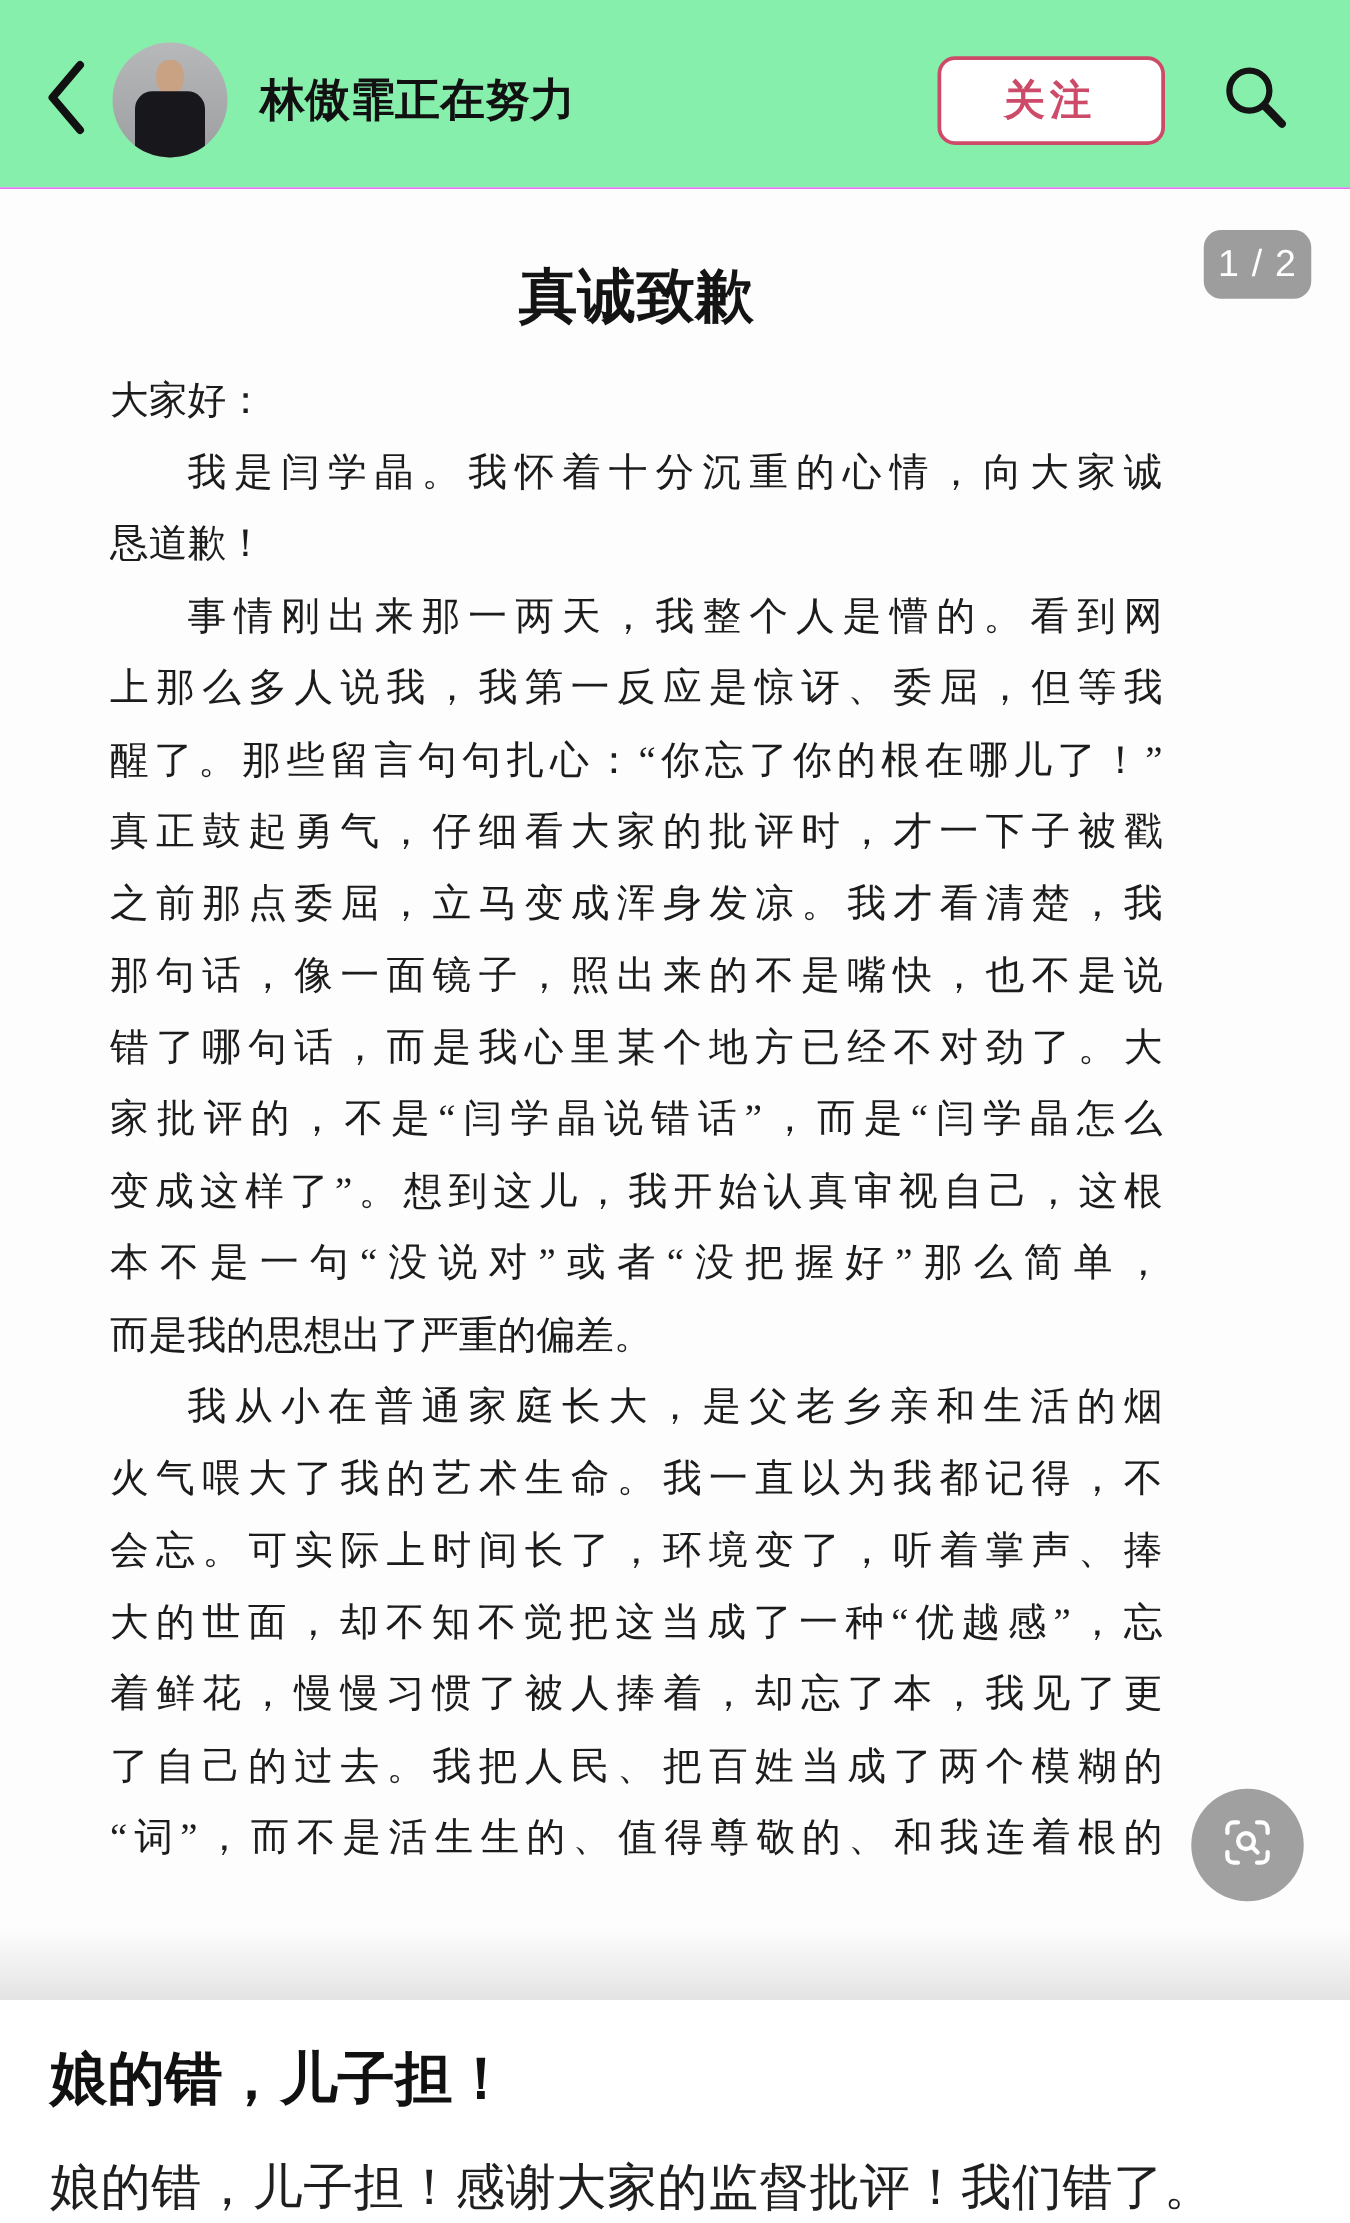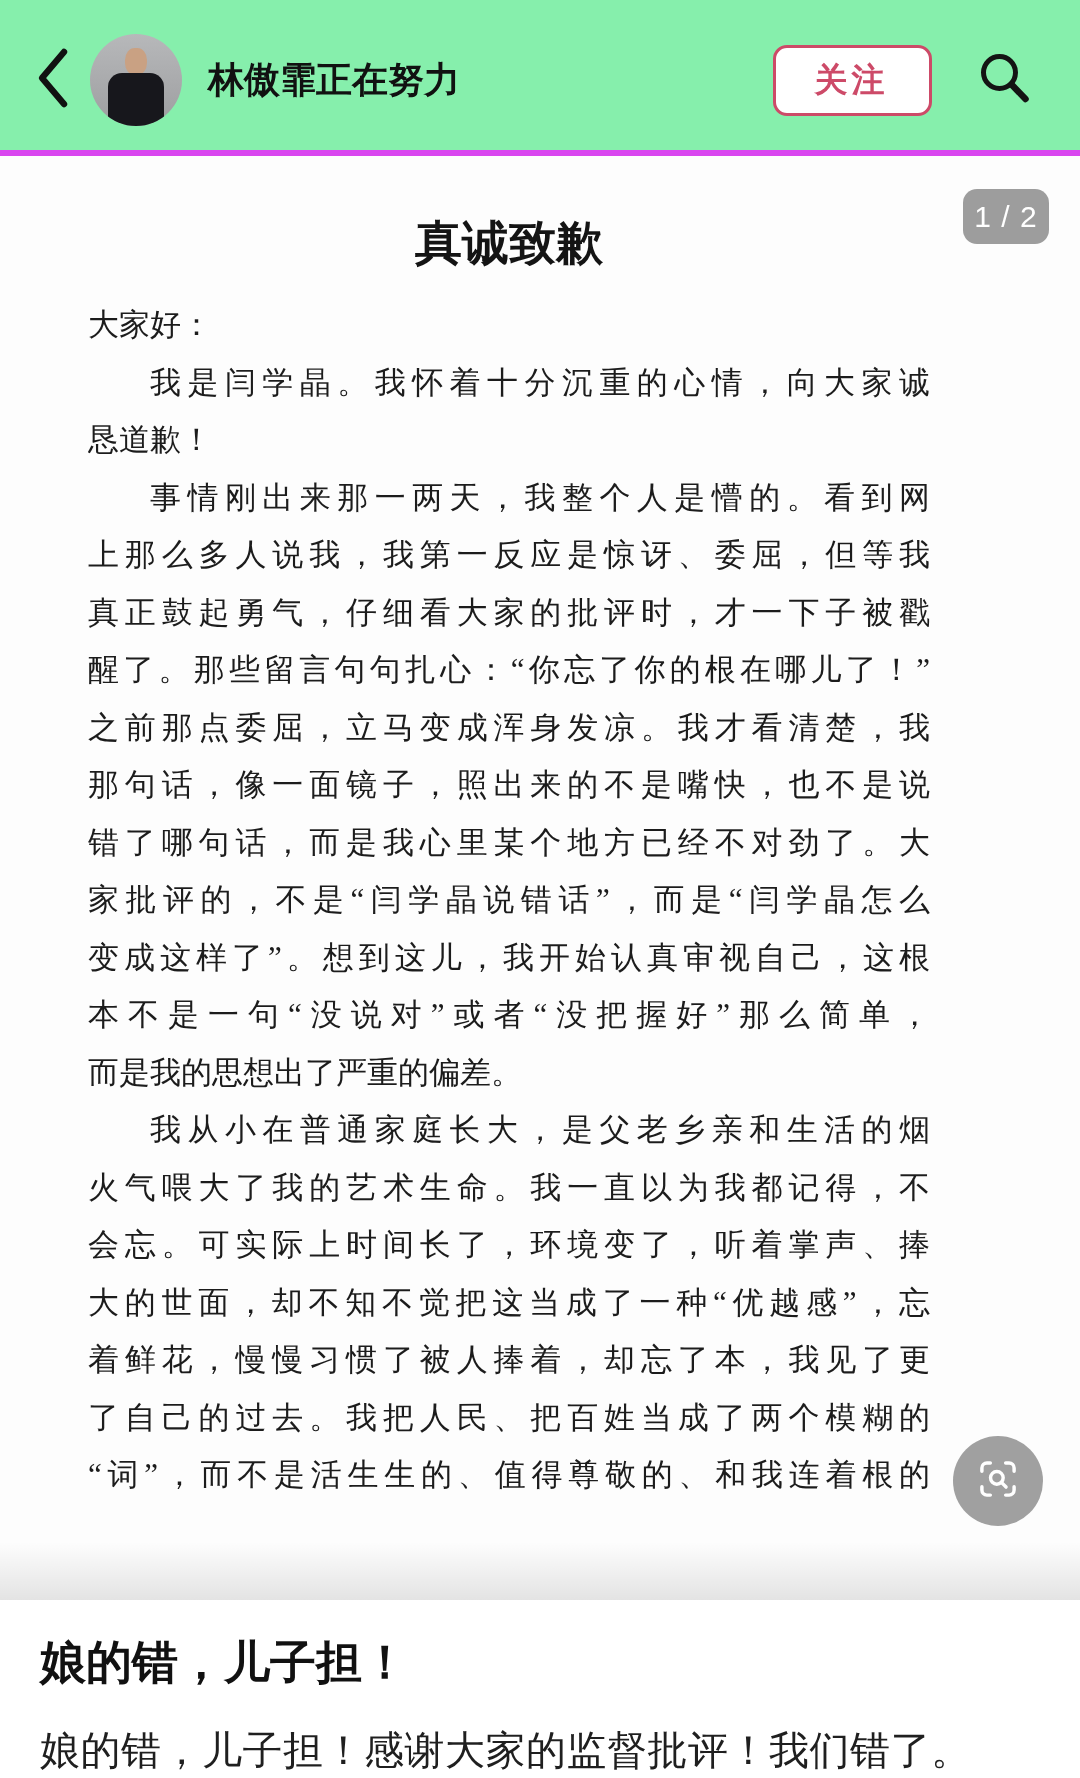--- a/index.html
+++ b/index.html
@@ -62,21 +62,21 @@
   }
   .username {
     margin-left: 26px;
     font-size: 36px;
     font-weight: 600;
     color: #111;
     white-space: nowrap;
   }
   .follow-btn {
     margin-left: auto;
-    width: 159px; height: 71px;
+    width: 182px; height: 71px;
     box-sizing: border-box;
     background: #fff;
     border: 3px solid var(--accent, #cd4a68);
     border-radius: 14px;
     color: var(--accent, #cd4a68);
     font-size: 33px;
     font-weight: 600;
     letter-spacing: 4px;
     display: flex; align-items: center; justify-content: center;
     padding-left: 4px;
@@ -89,21 +89,21 @@
     display: flex; align-items: center; justify-content: center;
     cursor: pointer;
   }
 
   
   .image-viewer {
     position: absolute;
     top: 150px; left: 0;
     width: 1080px; height: 1450px;
     background: #fdfdfd;
-    border-top: 6px solid #d946ef;
+    border-top: 1px solid #d946ef;
     box-sizing: border-box;
   }
   .image-viewer::after {
     content: "";
     position: absolute;
     left: 0; right: 0; bottom: 0;
     height: 58px;
     background: linear-gradient(to bottom, rgba(0,0,0,0), rgba(0,0,0,0.10));
     pointer-events: none;
   }
@@ -231,22 +231,22 @@
     </div>
 
     <div class="letter">
       <div class="letter-title">真诚致歉</div>
       <div class="letter-body">
           <div class="letter-line short">大家好：</div>
           <div class="letter-line indent">我是闫学晶。我怀着十分沉重的心情，向大家诚</div>
           <div class="letter-line short">恳道歉！</div>
           <div class="letter-line indent">事情刚出来那一两天，我整个人是懵的。看到网</div>
           <div class="letter-line">上那么多人说我，我第一反应是惊讶、委屈，但等我</div>
+          <div class="letter-line">醒了。那些留言句句扎心：“你忘了你的根在哪儿了！”</div>
           <div class="letter-line">真正鼓起勇气，仔细看大家的批评时，才一下子被戳</div>
-          <div class="letter-line">醒了。那些留言句句扎心：“你忘了你的根在哪儿了！”</div>
           <div class="letter-line">之前那点委屈，立马变成浑身发凉。我才看清楚，我</div>
           <div class="letter-line">那句话，像一面镜子，照出来的不是嘴快，也不是说</div>
           <div class="letter-line">错了哪句话，而是我心里某个地方已经不对劲了。大</div>
           <div class="letter-line">家批评的，不是“闫学晶说错话”，而是“闫学晶怎么</div>
           <div class="letter-line">变成这样了”。想到这儿，我开始认真审视自己，这根</div>
           <div class="letter-line">本不是一句“没说对”或者“没把握好”那么简单，</div>
           <div class="letter-line short">而是我的思想出了严重的偏差。</div>
           <div class="letter-line indent">我从小在普通家庭长大，是父老乡亲和生活的烟</div>
           <div class="letter-line">火气喂大了我的艺术生命。我一直以为我都记得，不</div>
           <div class="letter-line">会忘。可实际上时间长了，环境变了，听着掌声、捧</div>

